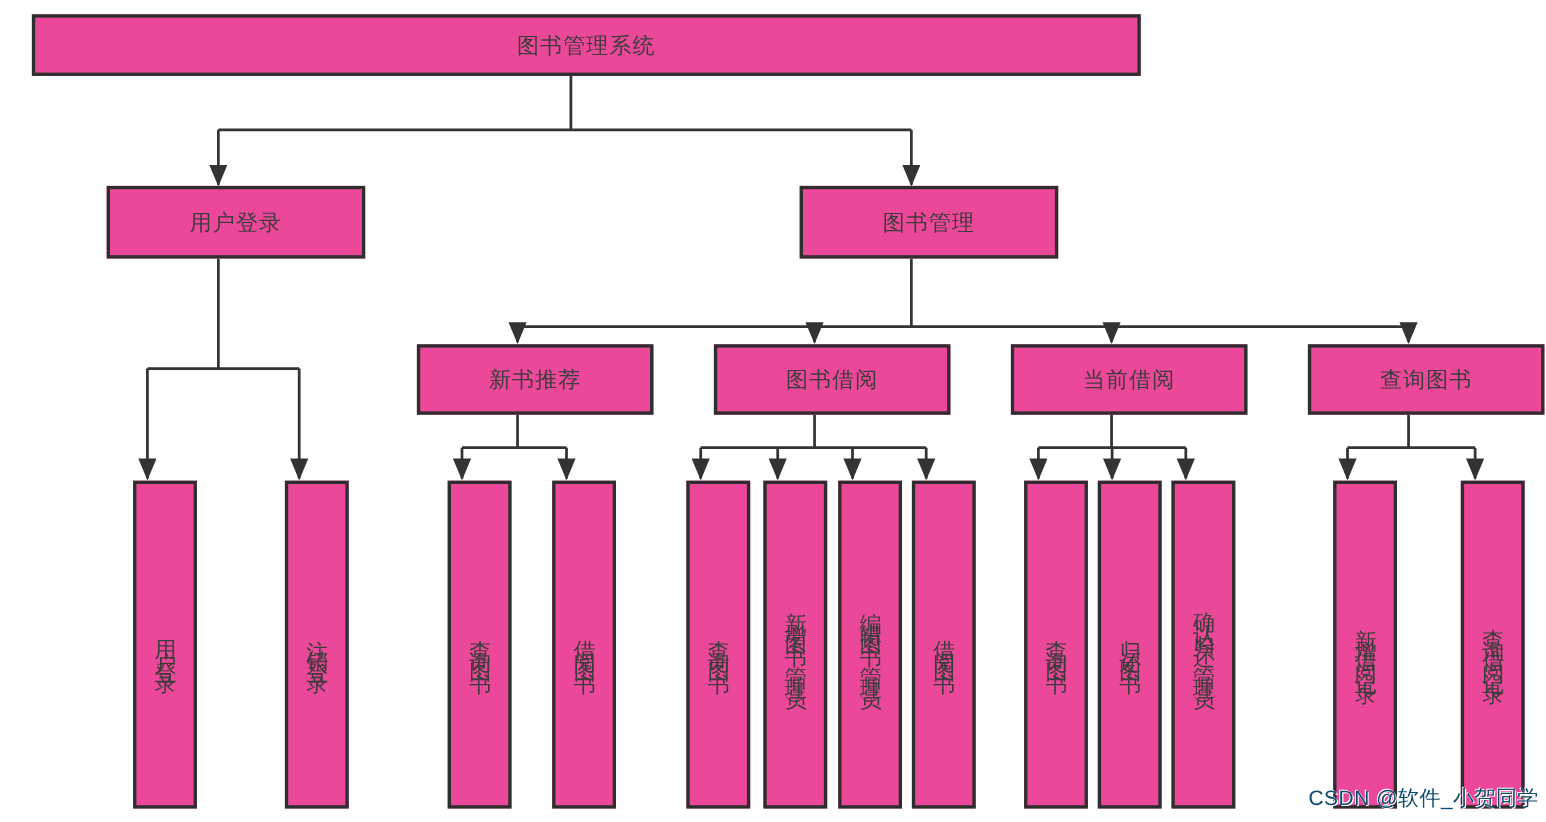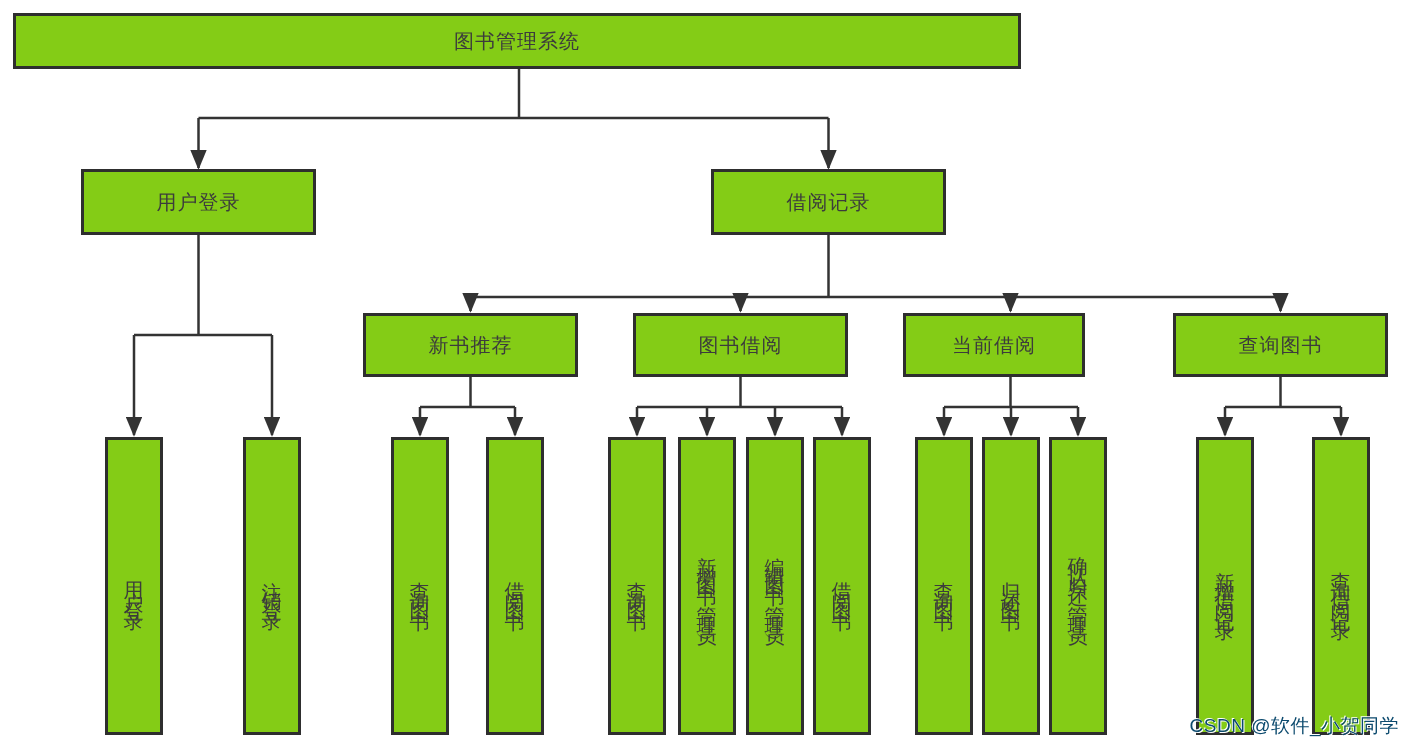--- a/index.html
+++ b/index.html
@@ -18,26 +18,27 @@
   .connectors {
     position: absolute;
     left: 0;
     top: 0;
     width: 1405px;
     height: 747px;
   }
   .node {
     position: absolute;
     box-sizing: border-box;
-    background: #84cc16;
+    background: #ec4899;
     border: 3px solid #2e2e2e;
     color: #3c3c3c;
     display: flex;
     align-items: center;
     justify-content: center;
+    margin-left: 16px;
   }
   .hbox {
     font-size: 20px;
     letter-spacing: 1px;
   }
   .vbox {
     width: 58px;
     top: 437px;
     height: 298px;
   }
@@ -111,25 +112,25 @@
       <path d="M1280.5,377 V407"></path>
       <path d="M1225,407 H1341"></path>
       <path d="M1225,407 V435" marker-end="url(#arrow)"></path>
       <path d="M1341,407 V435" marker-end="url(#arrow)"></path>
     </g>
   </svg>
 
   <div class="node hbox" style="left:13px; top:13px; width:1008px; height:56px;">图书管理系统</div>
 
   <div class="node hbox" style="left:81px; top:169px; width:235px; height:66px;">用户登录</div>
-  <div class="node hbox" style="left:711px; top:169px; width:235px; height:66px;">借阅记录</div>
+  <div class="node hbox" style="left:711px; top:169px; width:235px; height:66px;">图书管理</div>
 
   <div class="node hbox" style="left:633px; top:313px; width:215px; height:64px;">图书借阅</div>
   <div class="node hbox" style="left:363px; top:313px; width:215px; height:64px;">新书推荐</div>
-  <div class="node hbox" style="left:903px; top:313px; width:182px; height:64px;">当前借阅</div>
+  <div class="node hbox" style="left:903px; top:313px; width:215px; height:64px;">当前借阅</div>
   <div class="node hbox" style="left:1173px; top:313px; width:215px; height:64px;">查询图书</div>
 
   <div class="node vbox" style="left:105px;">
     <span class="vtext">用户登录</span>
   </div>
   <div class="node vbox" style="left:243px;">
     <span class="vtext">注销登录</span>
   </div>
 
   <div class="node vbox" style="left:391px;">

